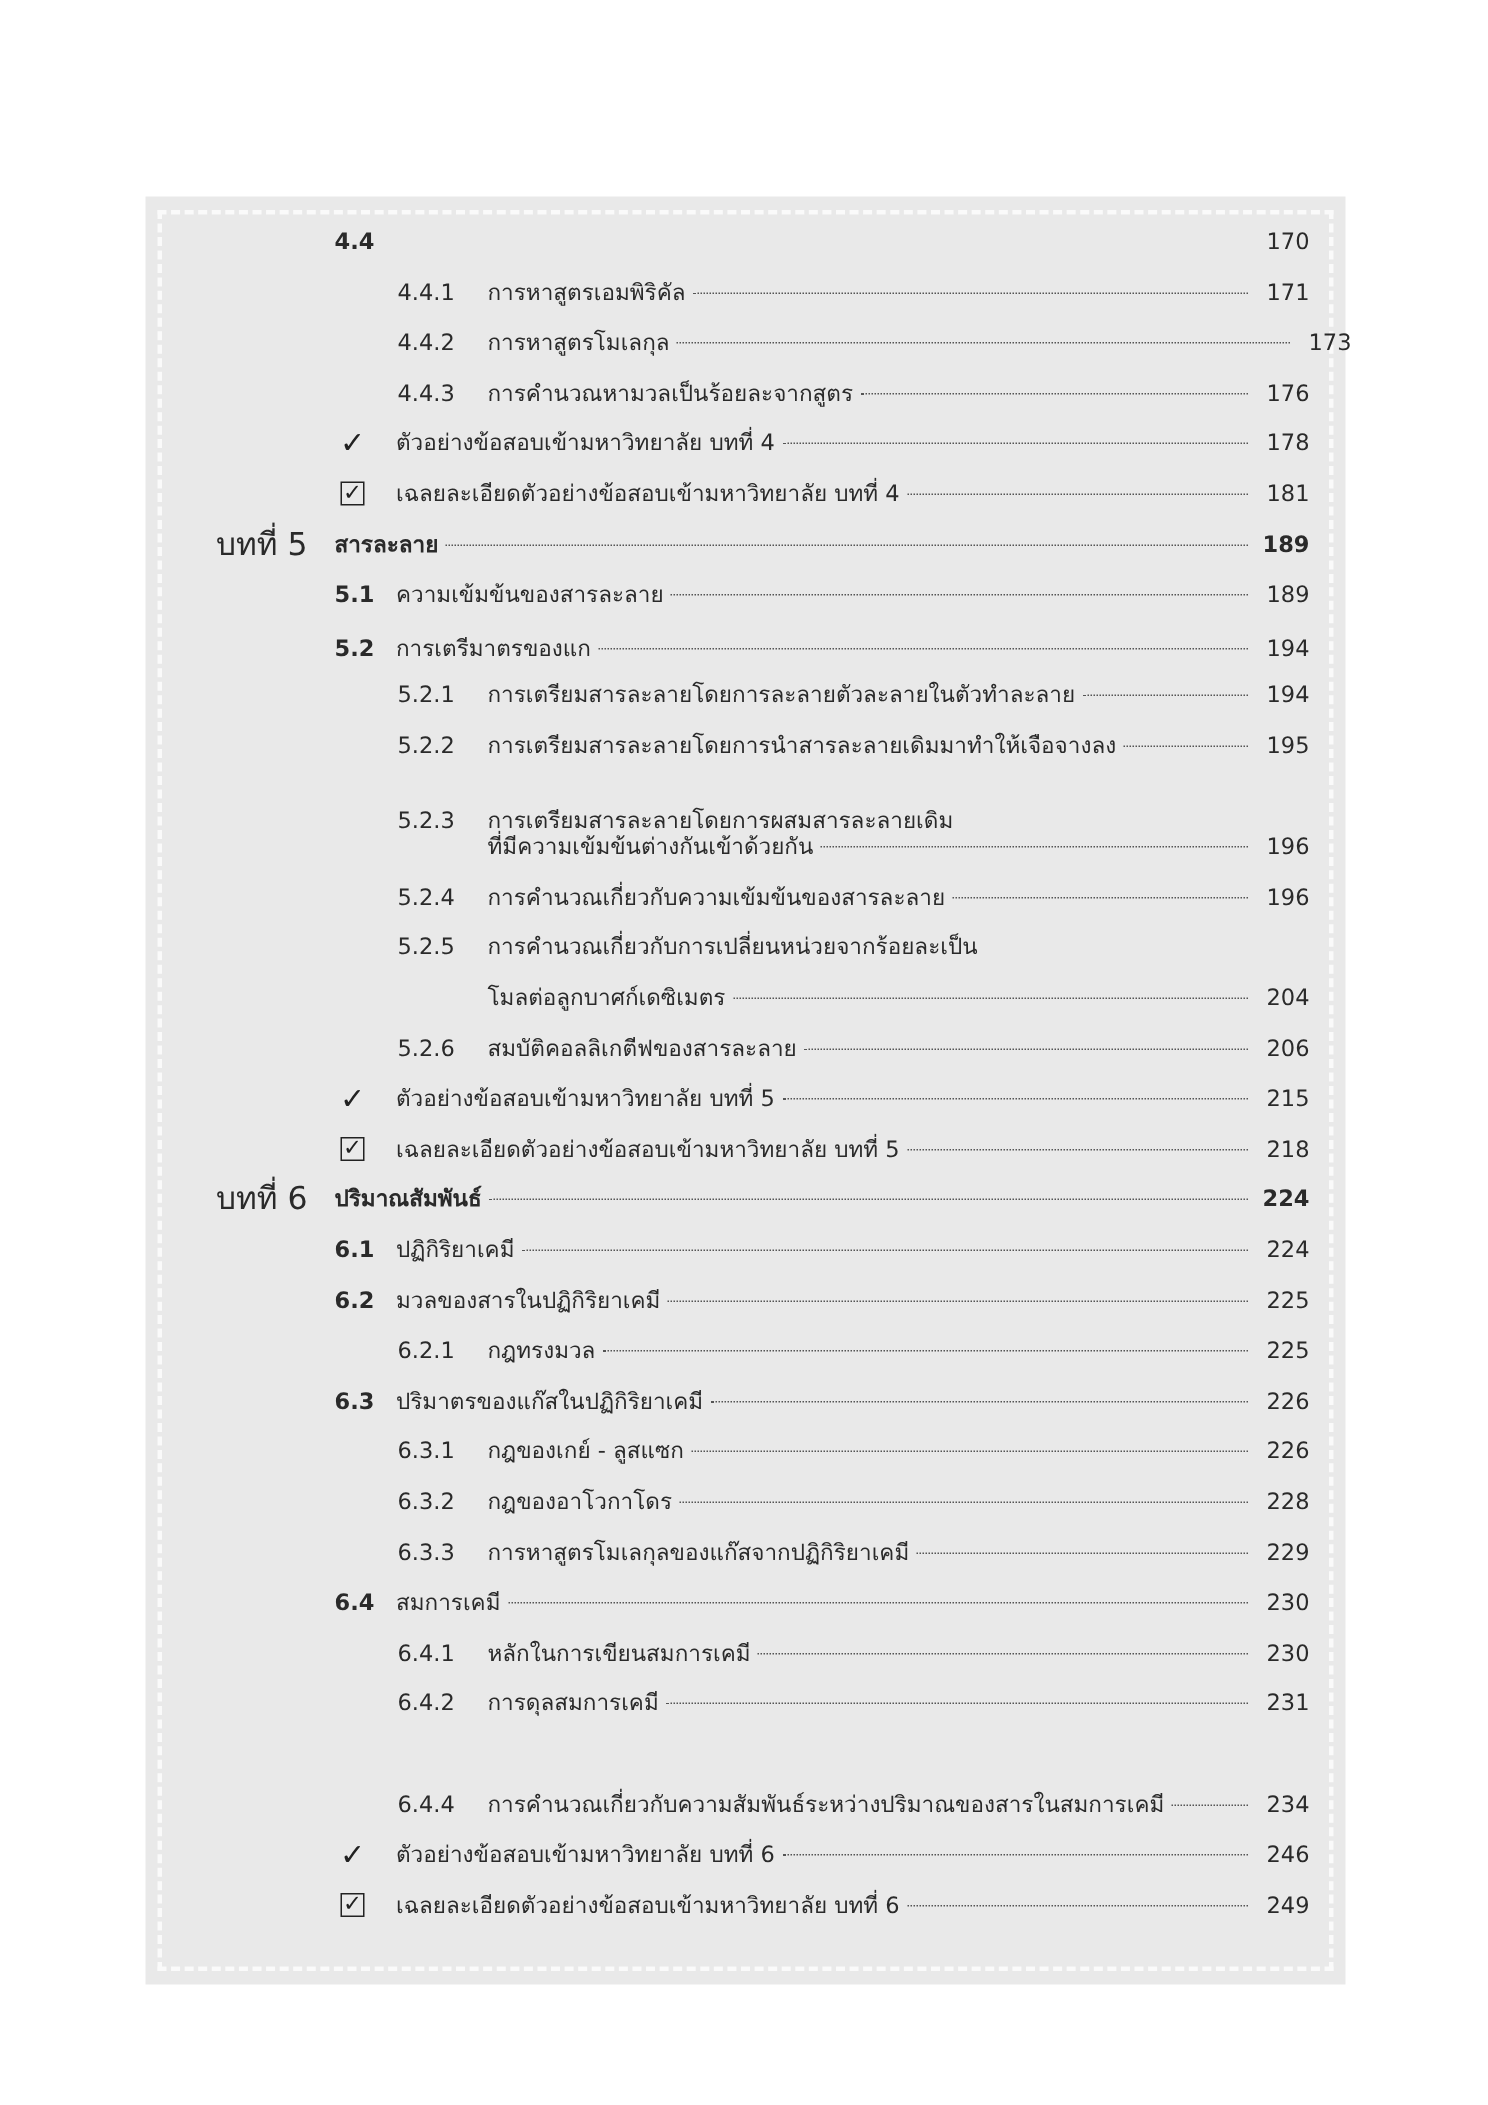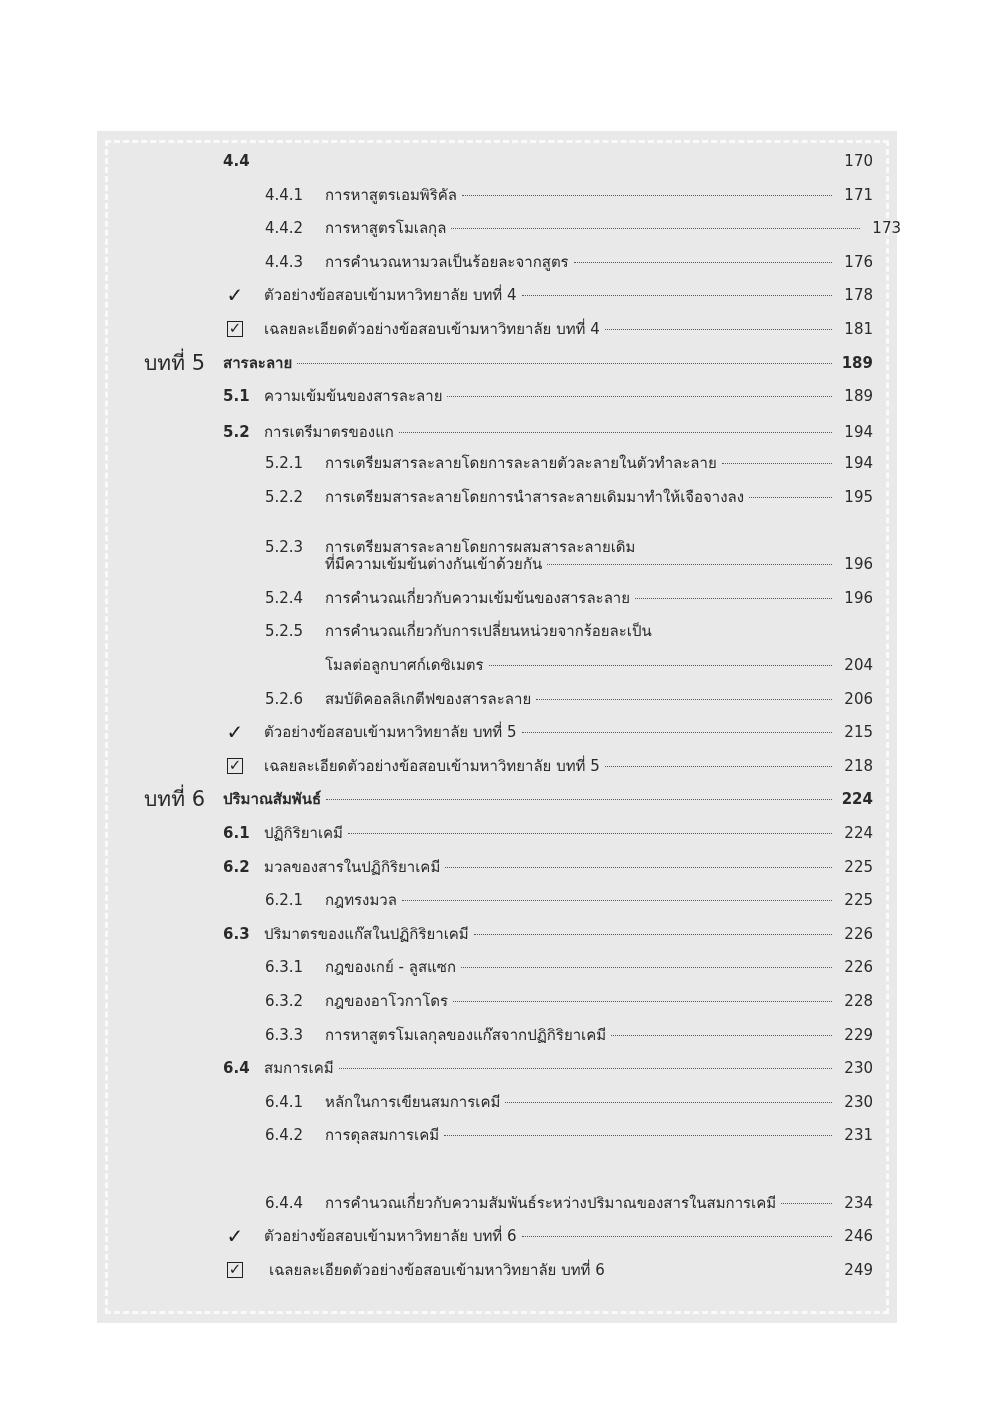--- a/index.html
+++ b/index.html
@@ -366,19 +366,19 @@
       <div class="title-wrap lx" style="left: 167px;">
         <span class="title">ตัวอย่างข้อสอบเข้ามหาวิทยาลัย บทที่ 6</span>
         <span class="leader"></span>
       </div>
       <span class="page">246</span>
     </div>
     <div class="toc-row" style="top: 1121.8px;">
       <span class="marker box">
         <span>✓</span>
       </span>
-      <div class="title-wrap lx" style="left: 167px; flex-direction: column;">
+      <div class="title-wrap lx" style="left: 167px;">
         <span class="title">เฉลยละเอียดตัวอย่างข้อสอบเข้ามหาวิทยาลัย บทที่ 6</span>
         <span class="leader"></span>
       </div>
       <span class="page">249</span>
     </div>
   </div>
 
 </body></html>

